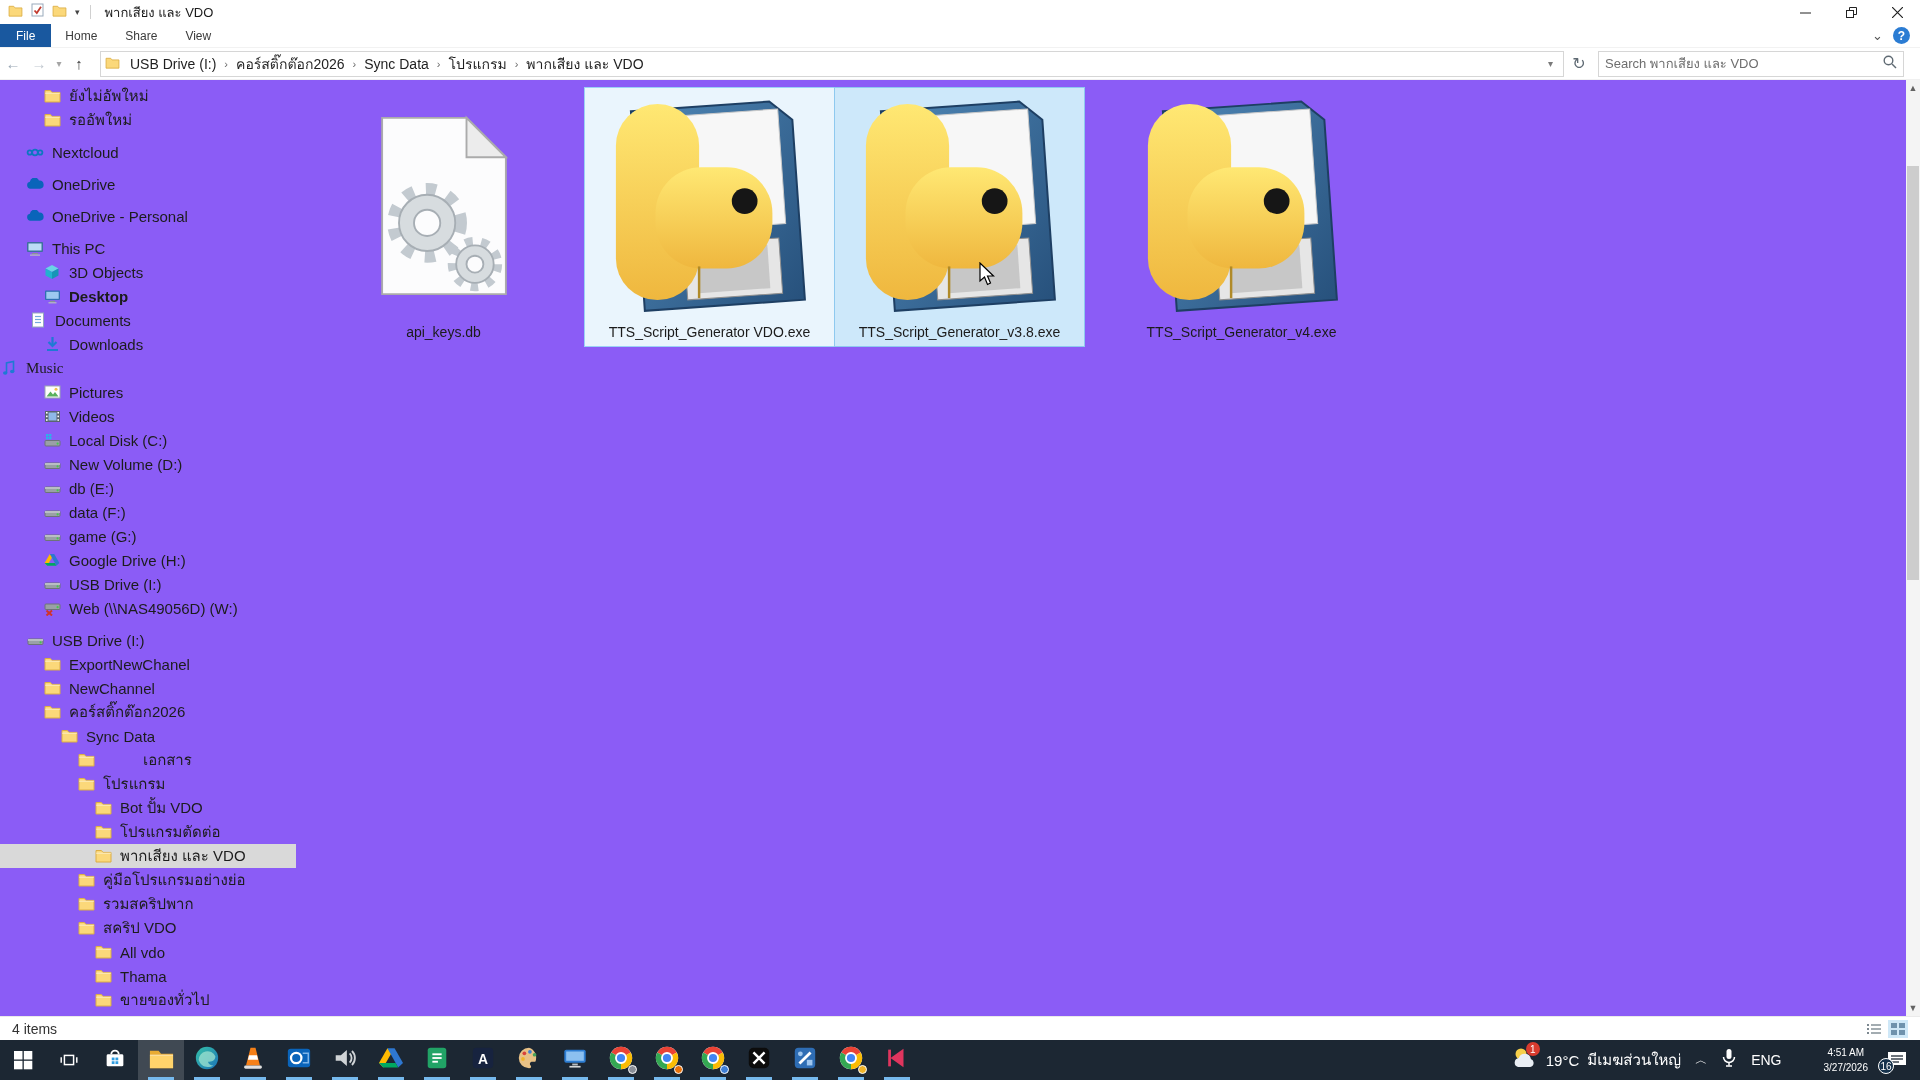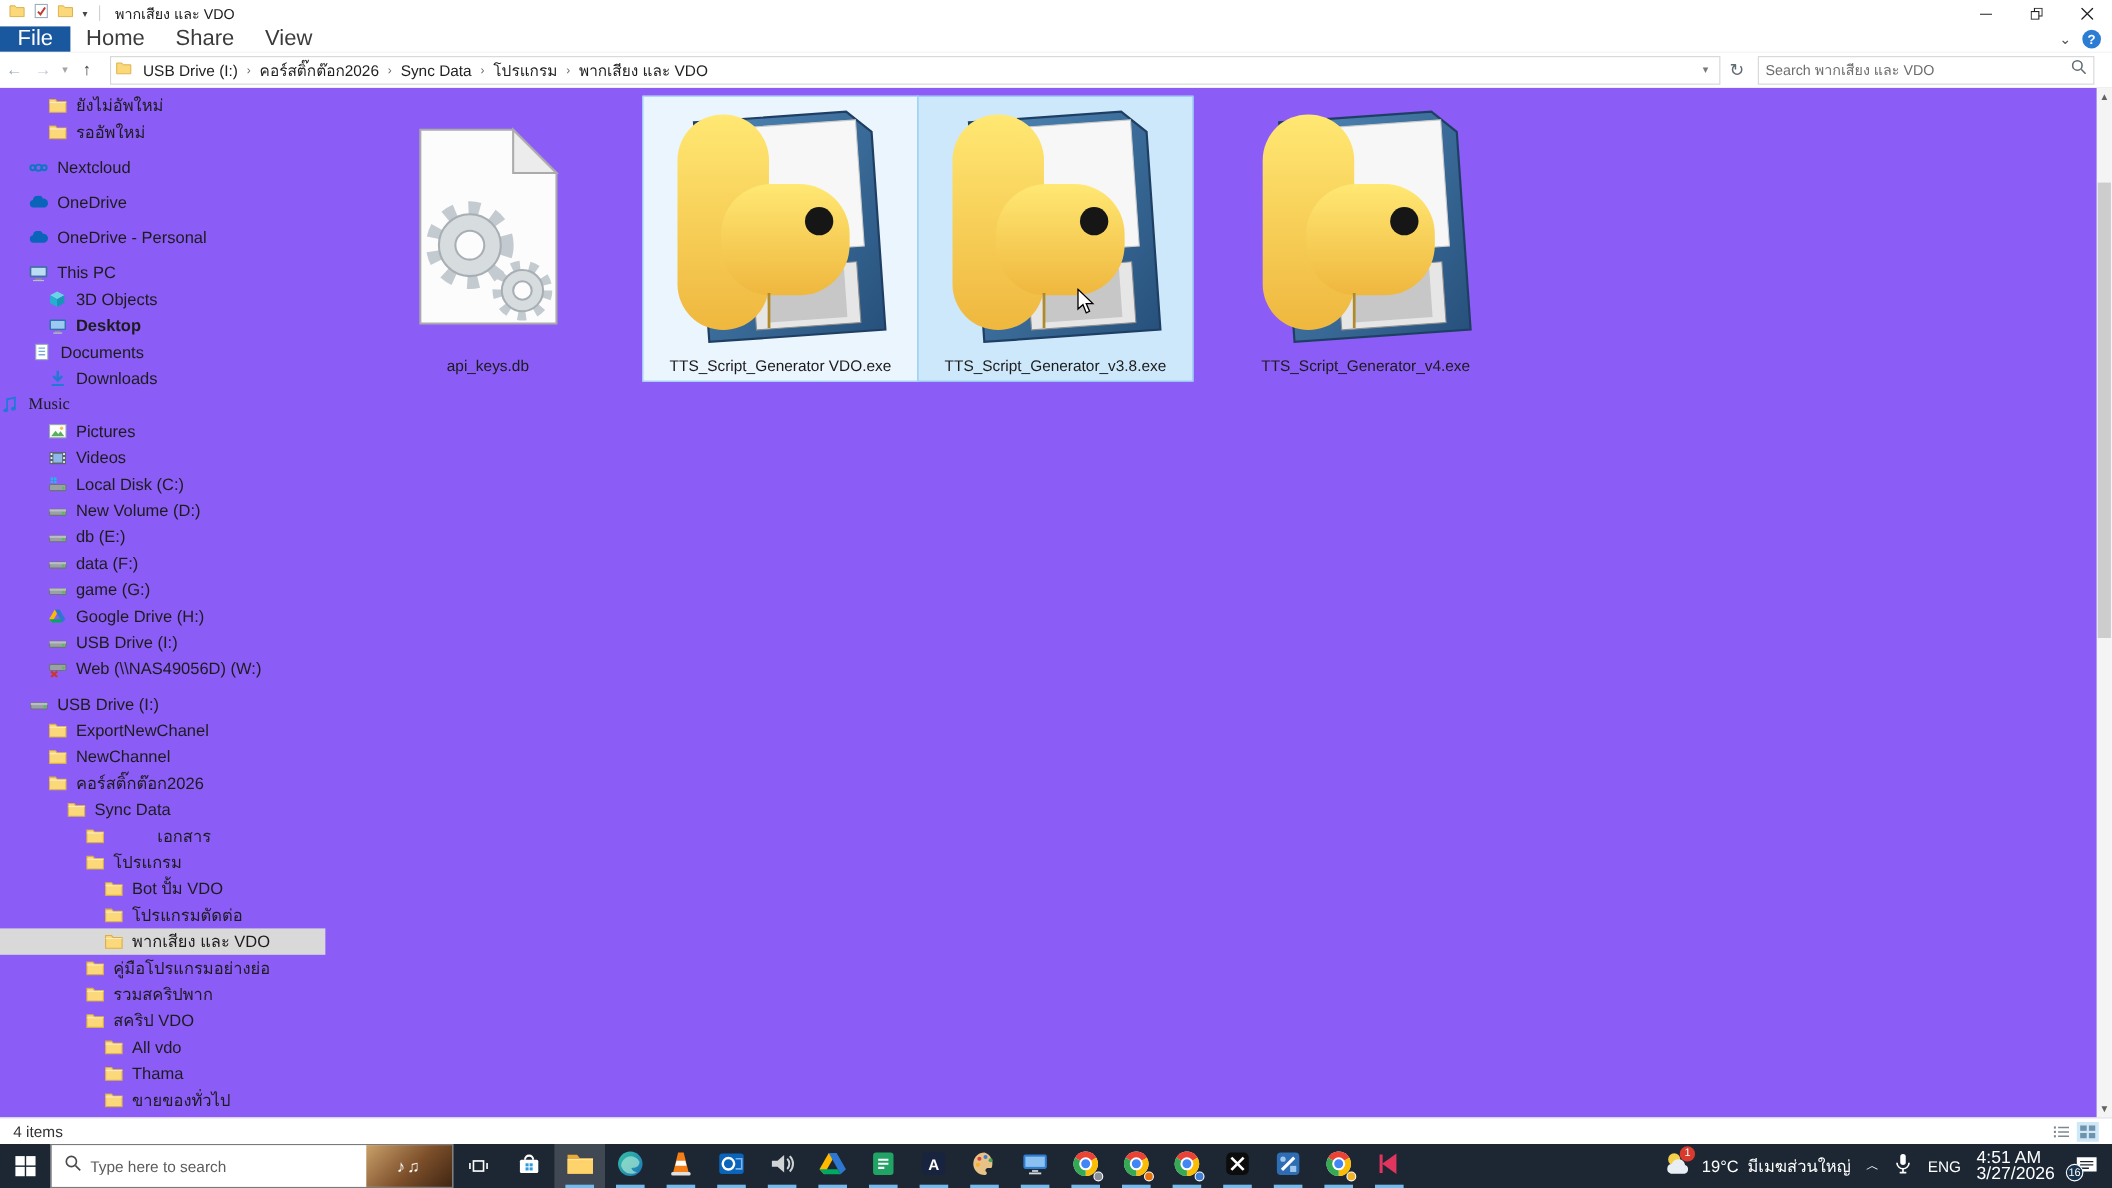--- a/index.html
+++ b/index.html
@@ -11,21 +11,21 @@
   .titlebar { position:absolute; left:0; top:0; width:1920px; height:24px; background:#fff; display:flex; align-items:center; }
   .qat { display:flex; align-items:center; gap:8px; padding-left:8px; height:100%; }
   .qat .sep { width:1px; height:14px; background:#d0d0d0; margin:0 2px; }
   .title-text { font-size:13px; color:#1a1a1a; margin-left:4px; white-space:nowrap; }
   .win-controls { margin-left:auto; display:flex; height:100%; }
   .win-btn { width:46px; height:24px; display:flex; align-items:center; justify-content:center; color:#222; font-size:12px; }
   .win-btn svg { display:block; }
 
   
   .ribbon { position:absolute; left:0; top:24px; width:1920px; height:24px; background:#fff; border-bottom:1px solid #f2f2f2; display:flex; align-items:stretch; }
-  .rtab { font-size:20px; color:#3b3b3b; padding:0 14px; display:flex; align-items:center; }
+  .rtab { font-size:12px; color:#3b3b3b; padding:0 14px; display:flex; align-items:center; }
   .rtab.active { background:#19589f; color:#fff; padding:0 16px; }
   .ribbon-right { margin-left:auto; display:flex; align-items:center; gap:10px; padding-right:10px; }
   .rib-chev { color:#555; font-size:13px; }
   .help-btn { width:17px; height:17px; border-radius:50%; background:#2b7cd3; color:#fff; font-size:12px; font-weight:bold; display:flex; align-items:center; justify-content:center; }
 
   
   .navbar { position:absolute; left:0; top:48px; width:1920px; height:32px; background:#fff; display:flex; align-items:center; border-bottom:1px solid #f0f0f0; }
   .nav-btn { width:26px; text-align:center; font-size:15px; }
   .nav-back { color:#9aa7b5; } .nav-fwd { color:#c0c7cf; } .nav-chev { color:#a5a5a5; font-size:10px; width:14px; } .nav-up { color:#3c3c3c; }
   .addressbar { height:26px; border:1px solid #d6d6d6; background:#fff; display:flex; align-items:center; margin-left:8px; width:1464px; padding:0 4px; }
@@ -78,21 +78,21 @@
   .tb-app { width:46px; position:relative; display:flex; align-items:center; justify-content:center; }
   .tb-app.active { background:rgba(255,255,255,.16); }
   .tb-app .runline { position:absolute; bottom:0; left:10px; right:10px; height:3px; background:#76b9ed; }
   .tb-app .badge-dot { position:absolute; right:7px; bottom:6px; width:9px; height:9px; border-radius:50%; border:1px solid #fff; }
   .tb-tray { margin-left:auto; display:flex; align-items:center; gap:14px; padding-right:8px; color:#fff; }
   .tray-weather { display:flex; align-items:center; gap:8px; position:relative; }
   .tray-weather .wbadge { position:absolute; left:14px; top:-4px; background:#d83b2e; color:#fff; font-size:10px; min-width:14px; height:14px; border-radius:7px; display:flex; align-items:center; justify-content:center; }
   .tray-text { font-size:15px; white-space:nowrap; }
   .tray-chev { font-size:12px; color:#fff; }
   .tray-lang { font-size:14px; }
-  .tray-clock { font-size:16px; text-align:left; line-height:15px; }
+  .tray-clock { font-size:10px; text-align:center; line-height:15px;margin-left:28px; }
   .tray-notif { position:relative; width:30px; display:flex; justify-content:center; }
   .tray-notif .nbadge { position:absolute; left:-4px; bottom:-4px; background:#16324c; border:1px solid #fff; color:#fff; font-size:10px; min-width:16px; height:16px; border-radius:8px; display:flex; align-items:center; justify-content:center; }
 </style>
 </head>
 <body>
 
 <div class="window">
 
   <div class="titlebar">
     <div class="qat">
@@ -699,28 +699,20 @@
   <div class="taskbar">
     <div class="tb-start">
       <svg width="22" height="22" viewBox="0 0 22 22">
           <g fill="#fff">
             <rect x="2" y="2" width="8.5" height="8.5"></rect>
             <rect x="11.8" y="2" width="8.5" height="8.5"></rect>
             <rect x="2" y="11.8" width="8.5" height="8.5"></rect>
             <rect x="11.8" y="11.8" width="8.5" height="8.5"></rect>
           </g>
         </svg>
-    </div>
-    <div class="tb-search">
-      <span class="mag"><svg width="15" height="15" viewBox="0 0 14 14">
-            <circle cx="5.5" cy="5.5" r="4.3" fill="none" stroke="#4a4a4a" stroke-width="1.4"></circle>
-            <line x1="9" y1="9" x2="13" y2="13" stroke="#4a4a4a" stroke-width="1.4"></line>
-          </svg></span>
-      <input type="text" placeholder="Type here to search" style="">
-      <div class="art">♪♫</div>
     </div>
     <div class="tb-app">
       <svg width="22" height="22" viewBox="0 0 24 24">
           <rect x="7" y="7" width="10" height="10" fill="none" stroke="#fff" stroke-width="1.6"></rect>
           <line x1="3.5" y1="9" x2="3.5" y2="15" stroke="#fff" stroke-width="1.6"></line>
           <line x1="20.5" y1="9" x2="20.5" y2="15" stroke="#fff" stroke-width="1.6"></line>
         </svg>
     </div>
     <div class="tb-apps" id="tb-apps">
         <div class="tb-app">

